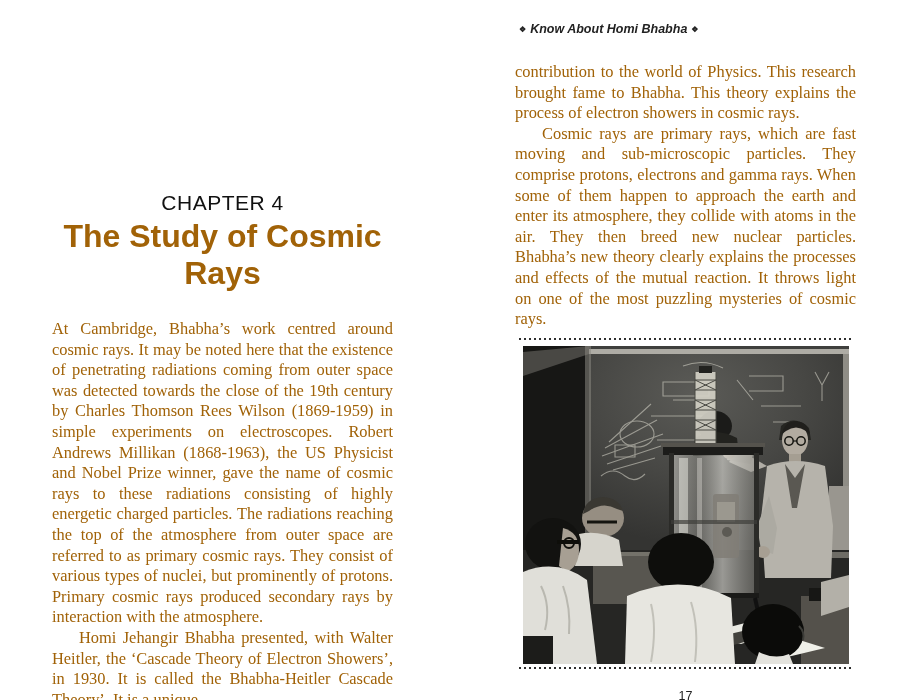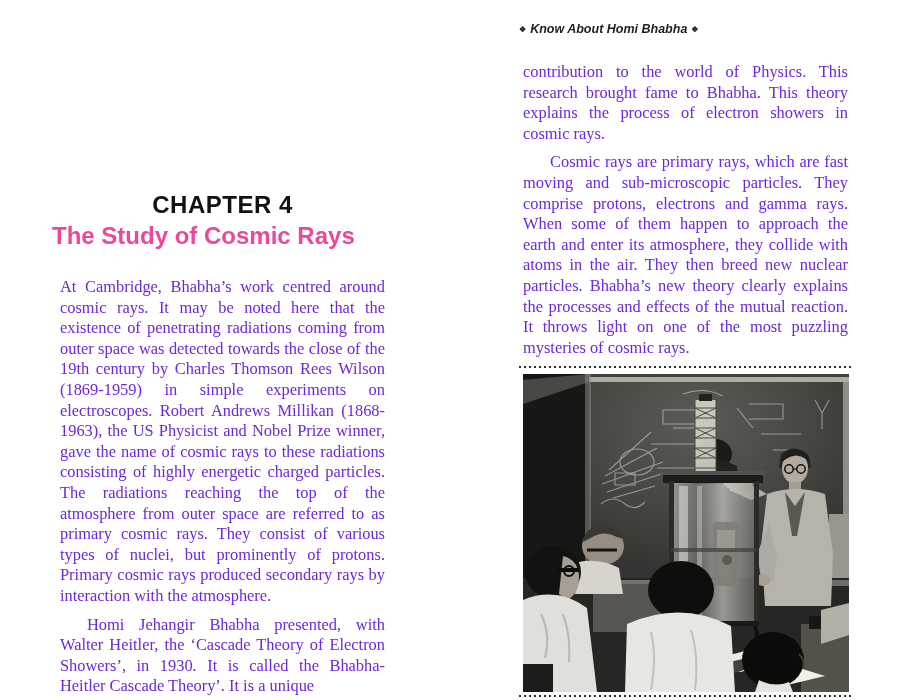--- a/index.html
+++ b/index.html
@@ -5,29 +5,29 @@
   html,body{margin:0;padding:0;}
   body{
     width:906px;height:700px;background:#ffffff;overflow:hidden;
     font-family:"Liberation Serif", serif;color:#1c1c1c;position:relative;
   }
   .spread{position:absolute;inset:0;}
 
   
   .page-left{position:absolute;left:52px;top:191px;width:341px;}
   .chapter-label{
-    font-family:"Liberation Sans", sans-serif;font-weight:bold;
-    font-size:24px;letter-spacing:.5px;text-align:center;margin:0;color:#111;
+    font-family:"Liberation Sans", sans-serif;font-weight:normal;
+    font-size:21px;letter-spacing:.5px;text-align:center;margin:0;color:#111;
   }
   .chapter-title{
     font-family:"Liberation Sans", sans-serif;font-weight:bold;
-    font-size:24px;text-align:left;margin:3px 0 0 0;color:#ec4899;
+    font-size:32px;text-align:center;margin:3px 0 0 0;color:#a16207;
   }
   .body-par{
-    font-size:16.4px;line-height:20.6px;text-align:justify;margin:8px;color:#6d28d9;
+    font-size:16.4px;line-height:20.6px;text-align:justify;margin:0;color:#a16207;
   }
   .page-left .body-par.first{margin-top:27px;}
   .body-par.indent{text-indent:27px;font-family:Liberation Serif, serif;}
 
   
   .page-right{position:absolute;left:515px;top:22px;width:341px;}
   .running-header{
     font-family:"Liberation Sans", sans-serif;font-style:italic;font-weight:bold;
     font-size:12.5px;text-align:left;color:#222;margin:0 0 0 0;
   }

